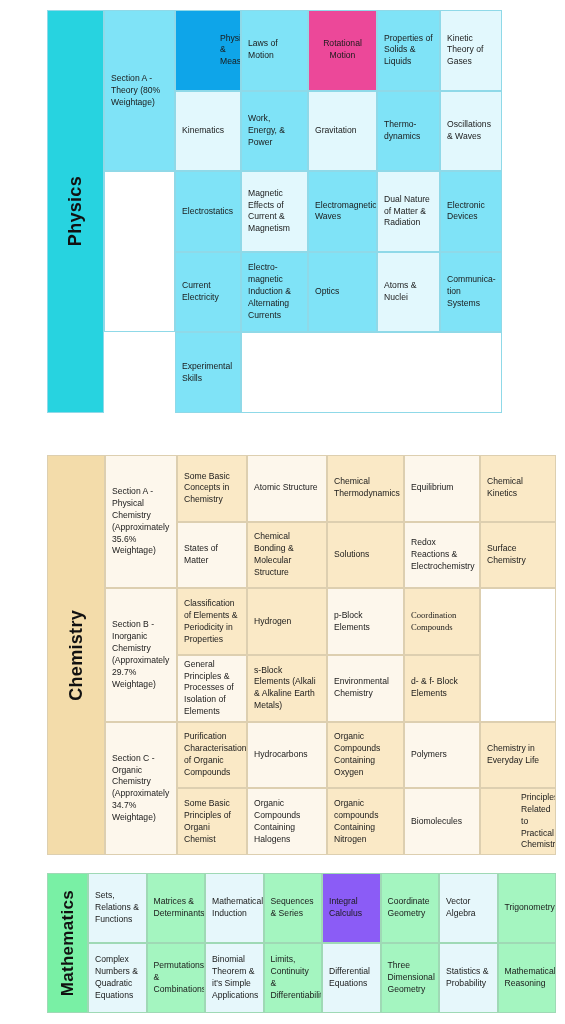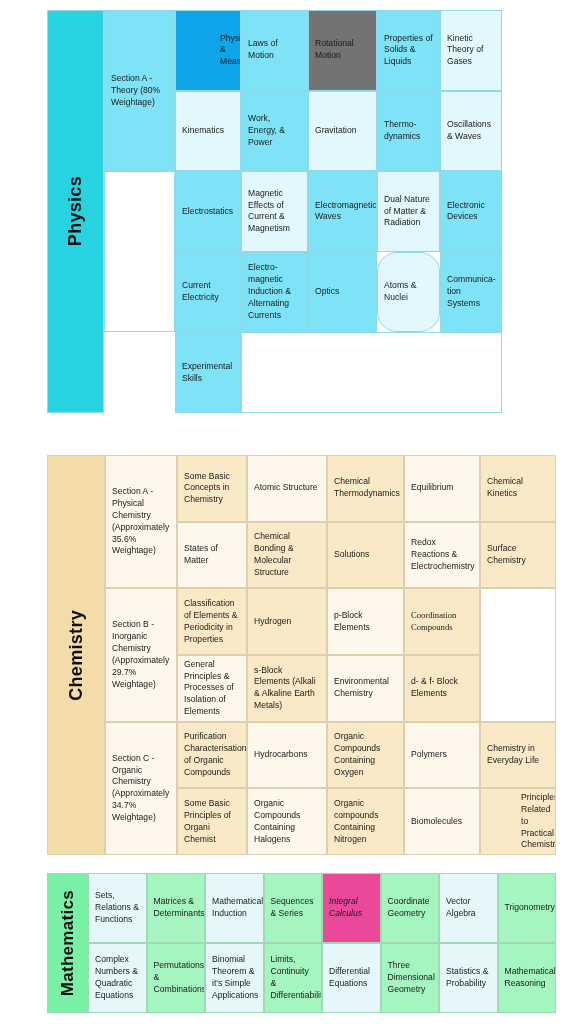--- a/index.html
+++ b/index.html
@@ -136,21 +136,21 @@
     <div class="grid" id="physics-grid">
         <div class="cell" style="grid-area: 1 / 1 / span 2 / span 1; background: rgb(127, 227, 247);">
           <span class="txt">Section A - Theory (80% Weightage)</span>
         </div>
         <div class="cell" style="grid-area: 1 / 2 / span 1 / span 1; background: #0ea5e9; padding-left: 44px;">
           <span class="txt">Physics &amp; Measurement</span>
         </div>
         <div class="cell" style="grid-area: 1 / 3 / span 1 / span 1; background: rgb(127, 227, 247);">
           <span class="txt">Laws of Motion</span>
         </div>
-        <div class="cell" style="grid-area: 1 / 4 / span 1 / span 1; background: #737373;">
+        <div class="cell" style="grid-area: 1 / 4 / span 1 / span 1; background: #ec4899; text-align: center;">
           <span class="txt">Rotational Motion</span>
         </div>
         <div class="cell" style="grid-area: 1 / 5 / span 1 / span 1; background: rgb(127, 227, 247);">
           <span class="txt">Properties of Solids &amp; Liquids</span>
         </div>
         <div class="cell" style="grid-area: 1 / 6 / span 1 / span 1; background: rgb(226, 248, 253);">
           <span class="txt">Kinetic Theory of Gases</span>
         </div>
         <div class="cell" style="grid-area: 2 / 2 / span 1 / span 1; background: rgb(226, 248, 253);">
           <span class="txt">Kinematics</span>
@@ -187,21 +187,21 @@
         </div>
         <div class="cell" style="grid-area: 4 / 2 / span 1 / span 1; background: rgb(127, 227, 247);">
           <span class="txt">Current Electricity</span>
         </div>
         <div class="cell" style="grid-area: 4 / 3 / span 1 / span 1; background: rgb(127, 227, 247);">
           <span class="txt">Electro-magnetic Induction &amp; Alternating Currents</span>
         </div>
         <div class="cell" style="grid-area: 4 / 4 / span 1 / span 1; background: rgb(127, 227, 247);">
           <span class="txt">Optics</span>
         </div>
-        <div class="cell" style="grid-area: 4 / 5 / span 1 / span 1; background: rgb(226, 248, 253); border-radius: 20px;">
+        <div class="cell" style="grid-area: 4 / 5 / span 1 / span 1; background: rgb(226, 248, 253);">
           <span class="txt">Atoms &amp; Nuclei</span>
         </div>
         <div class="cell" style="grid-area: 4 / 6 / span 1 / span 1; background: rgb(127, 227, 247);">
           <span class="txt">Communica-tion Systems</span>
         </div>
         <div class="cell" style="grid-area: 5 / 2 / span 1 / span 1; background: rgb(127, 227, 247);">
           <span class="txt">Experimental Skills</span>
         </div>
         <div class="cell empty" style="grid-area: 5 / 3 / span 1 / span 4; background: rgb(255, 255, 255);">
           <span class="txt"></span>
@@ -323,21 +323,21 @@
         </div>
         <div class="cell" style="grid-area: 1 / 2 / span 1 / span 1; background: rgb(164, 245, 192);">
           <span class="txt">Matrices &amp; Determinants</span>
         </div>
         <div class="cell" style="grid-area: 1 / 3 / span 1 / span 1; background: rgb(230, 247, 251);">
           <span class="txt">Mathematical Induction</span>
         </div>
         <div class="cell" style="grid-area: 1 / 4 / span 1 / span 1; background: rgb(164, 245, 192);">
           <span class="txt">Sequences &amp; Series</span>
         </div>
-        <div class="cell" style="grid-area: 1 / 5 / span 1 / span 1; background: #ec4899; font-style: italic;">
+        <div class="cell" style="grid-area: 1 / 5 / span 1 / span 1; background: #8b5cf6;">
           <span class="txt">Integral Calculus</span>
         </div>
         <div class="cell" style="grid-area: 1 / 6 / span 1 / span 1; background: rgb(164, 245, 192);">
           <span class="txt">Coordinate Geometry</span>
         </div>
         <div class="cell" style="grid-area: 1 / 7 / span 1 / span 1; background: rgb(230, 247, 251);">
           <span class="txt">Vector Algebra</span>
         </div>
         <div class="cell" style="grid-area: 1 / 8 / span 1 / span 1; background: rgb(164, 245, 192);">
           <span class="txt">Trigonometry</span>

